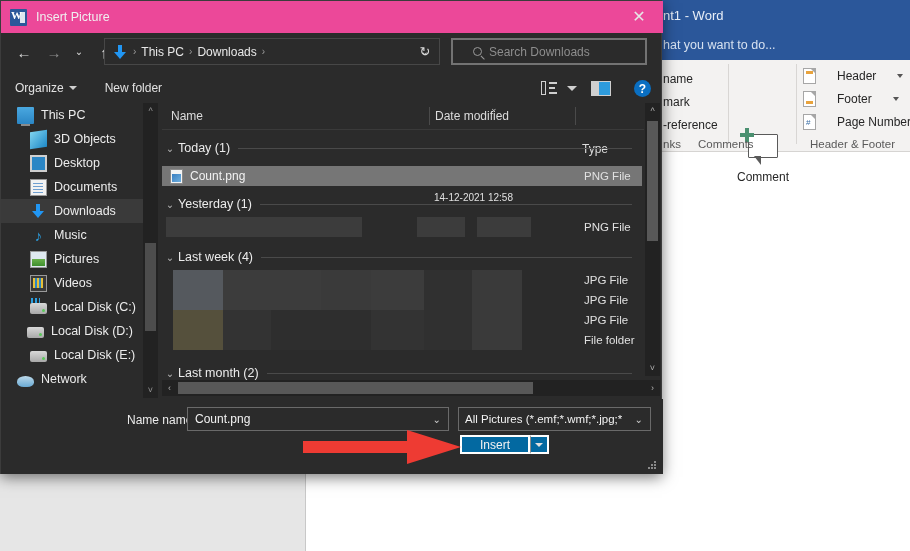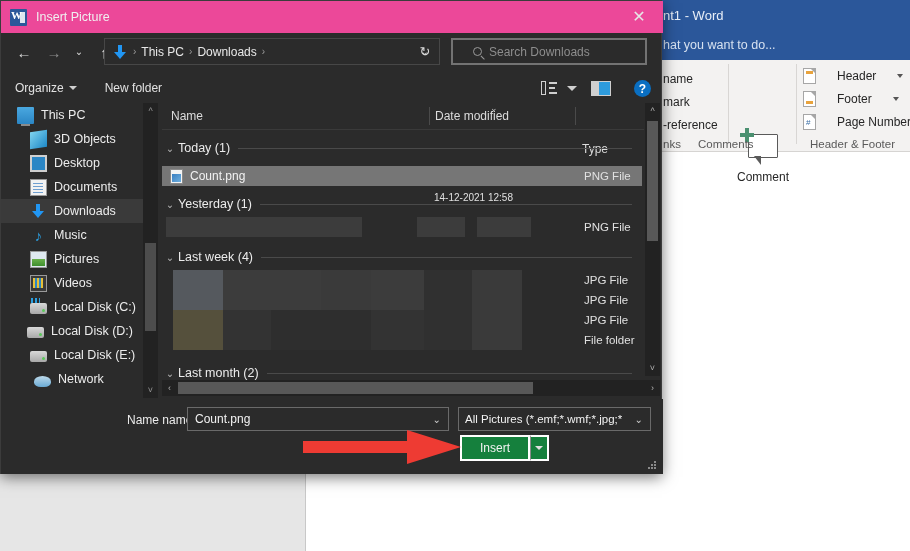--- a/index.html
+++ b/index.html
@@ -285,21 +285,21 @@
     border: 1px solid #6a6a6a; background: #2b2b2b; display: flex; align-items: center; padding-left: 7px;
   }
   .fn-value { font-size: 12px; color: #f2f2f2; }
   .fn-caret { margin-left: auto; padding-right: 7px; font-size: 10px; color: #cfcfcf; }
   .ft-input {
     position: absolute; left: 457px; top: 406px; width: 193px; height: 24px;
     border: 1px solid #6a6a6a; background: #2b2b2b; display: flex; align-items: center; padding-left: 6px;
   }
   .ft-value { font-size: 11.5px; color: #f2f2f2; white-space: nowrap; overflow: hidden; }
   .btn {
-    position: absolute; height: 26px; background: #15803d; border: 1px solid #9a9a9a;
+    position: absolute; height: 19px; background: #0369a1; border: 1px solid #9a9a9a;
     color: #f2f2f2; font-size: 12px; display: flex; align-items: center; justify-content: center;
   }
   .btn-insert { left: 459px; top: 434px; width: 70px; border: 2px solid #ffffff; }
   .btn-split { left: 529px; top: 434px; width: 19px; border: 2px solid #ffffff; border-left: 1px solid #8a8a8a; }
   .btn-cancel { left: 554px; top: 434px; width: 96px; }
   .split-caret { width: 0; height: 0; border-left: 4px solid transparent; border-right: 4px solid transparent; border-top: 4px solid #e0e0e0; }
   .grip { position: absolute; right: 4px; bottom: 3px; width: 9px; height: 9px; }
   .grip i { position: absolute; width: 2px; height: 2px; background: #8a8a8a; }
 
   
@@ -449,21 +449,21 @@
         <span>Local Disk (C:)</span>
       </div>
       <div class="nav-item" style="padding-left:26px;">
         <span class="nav-ico ic-drive"></span>
         <span>Local Disk (D:)</span>
       </div>
       <div class="nav-item" style="padding-left:29px;">
         <span class="nav-ico ic-drive"></span>
         <span>Local Disk (E:)</span>
       </div>
-      <div class="nav-item" style="padding-left:33px;">
+      <div class="nav-item" style="padding-left:16px;">
         <span class="nav-ico ic-net"></span>
         <span>Network</span>
       </div>
     </div>
 
     <div class="side-scroll">
       <div class="arw" style="top:0;">^</div>
       <div class="thumb"></div>
       <div class="arw" style="bottom:0;">˅</div>
     </div>

